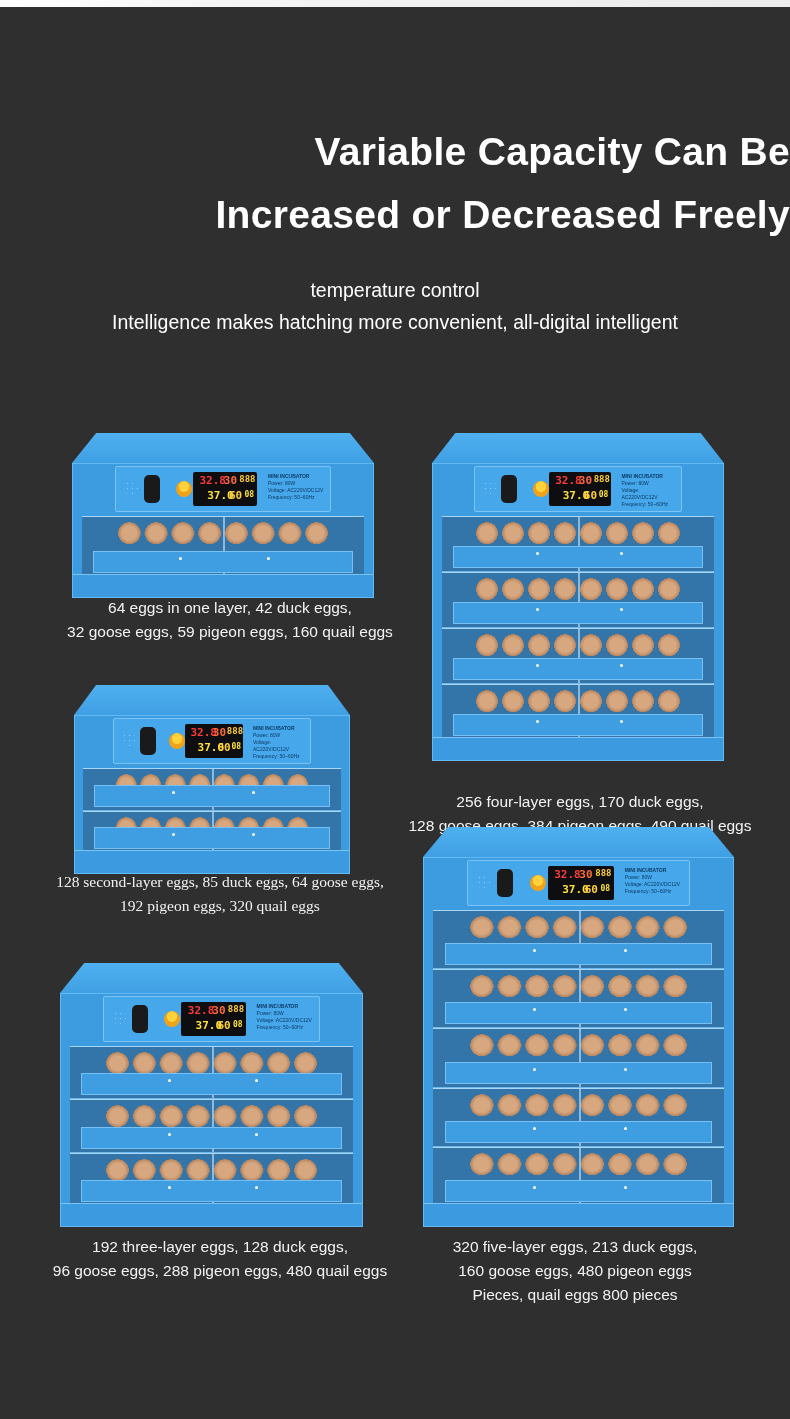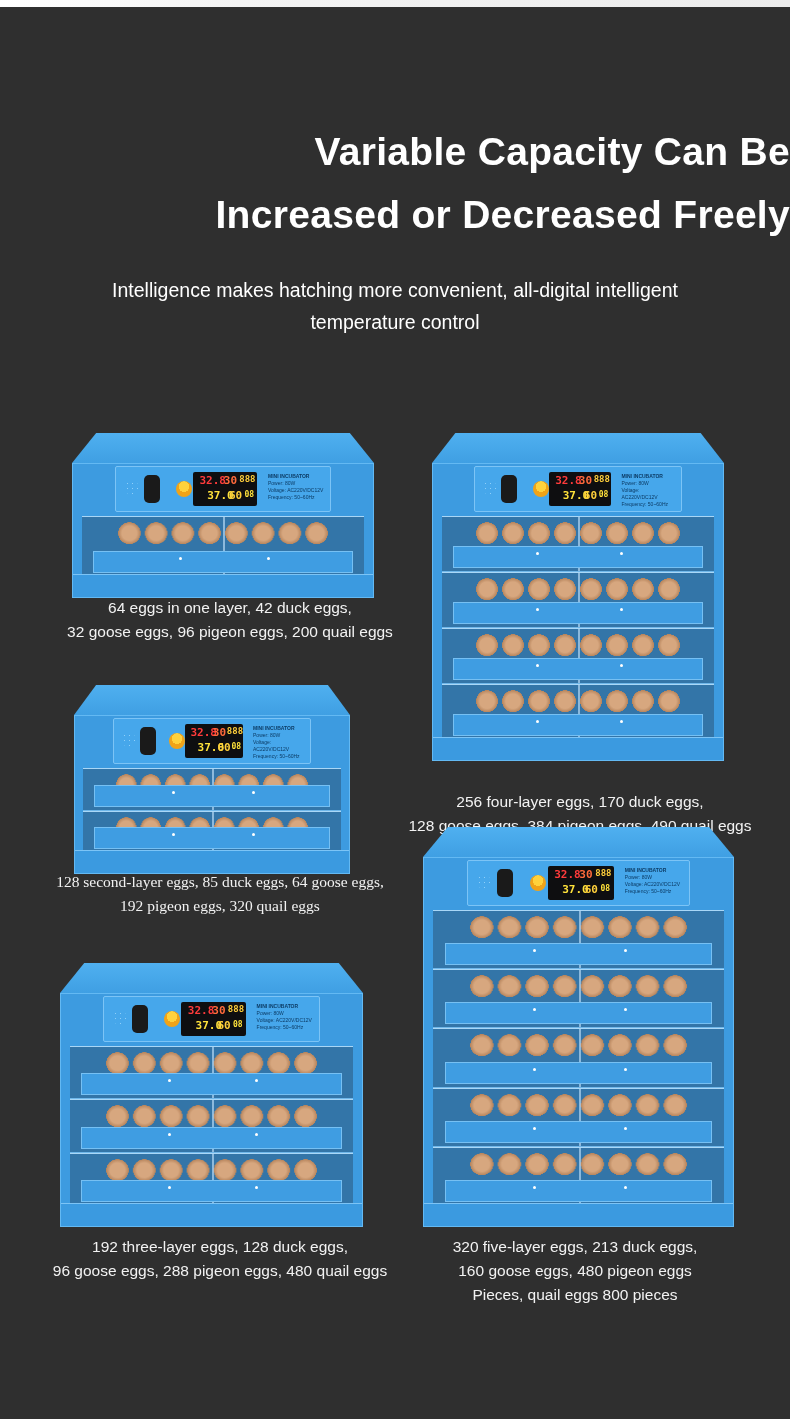--- a/index.html
+++ b/index.html
@@ -31,22 +31,22 @@
 </style>
 </head>
 <body>
 
 <div class="topbar"></div>
 
 <div class="title" style="top:130px;">Variable Capacity Can Be</div>
 <div class="title" style="top:193px;">Increased or Decreased Freely</div>
 
 <div class="subtitle" style="top:274px;">
+  <div>temperature control</div>
   <div>Intelligence makes hatching more convenient, all-digital intelligent</div>
-  <div>temperature control</div>
 </div>
 
 <div class="inc" style="left:72px; top:421px; width:302px; height:165px;">
     <div class="lid"></div>
     <div class="body" style="top:30px;">
       <div class="panel" style="top:2px;">
         <div class="spk"></div>
         <div class="socket"></div>
         <div class="logo"></div>
         <div class="lcd">
@@ -67,21 +67,21 @@
     <div class="tier" style="top: 52px; height: 59px;">
         <div class="eggs"></div>
                    <div class="divider"></div>
                    <div class="tray"></div>
       </div>
       <div class="base"></div>
     </div>
   </div>
 <div class="caption" style="left:40px; width:380px; top:596px;">
   <div>64 eggs in one layer, 42 duck eggs,</div>
-  <div>32 goose eggs, 96 pigeon eggs, 200 quail eggs</div>
+  <div>32 goose eggs, 59 pigeon eggs, 160 quail eggs</div>
 </div>
 
 <div class="inc" style="left:432px; top:421px; width:292px; height:328px;">
     <div class="lid"></div>
     <div class="body" style="top:30px;">
       <div class="panel" style="top:2px;">
         <div class="spk"></div>
         <div class="socket"></div>
         <div class="logo"></div>
         <div class="lcd">

